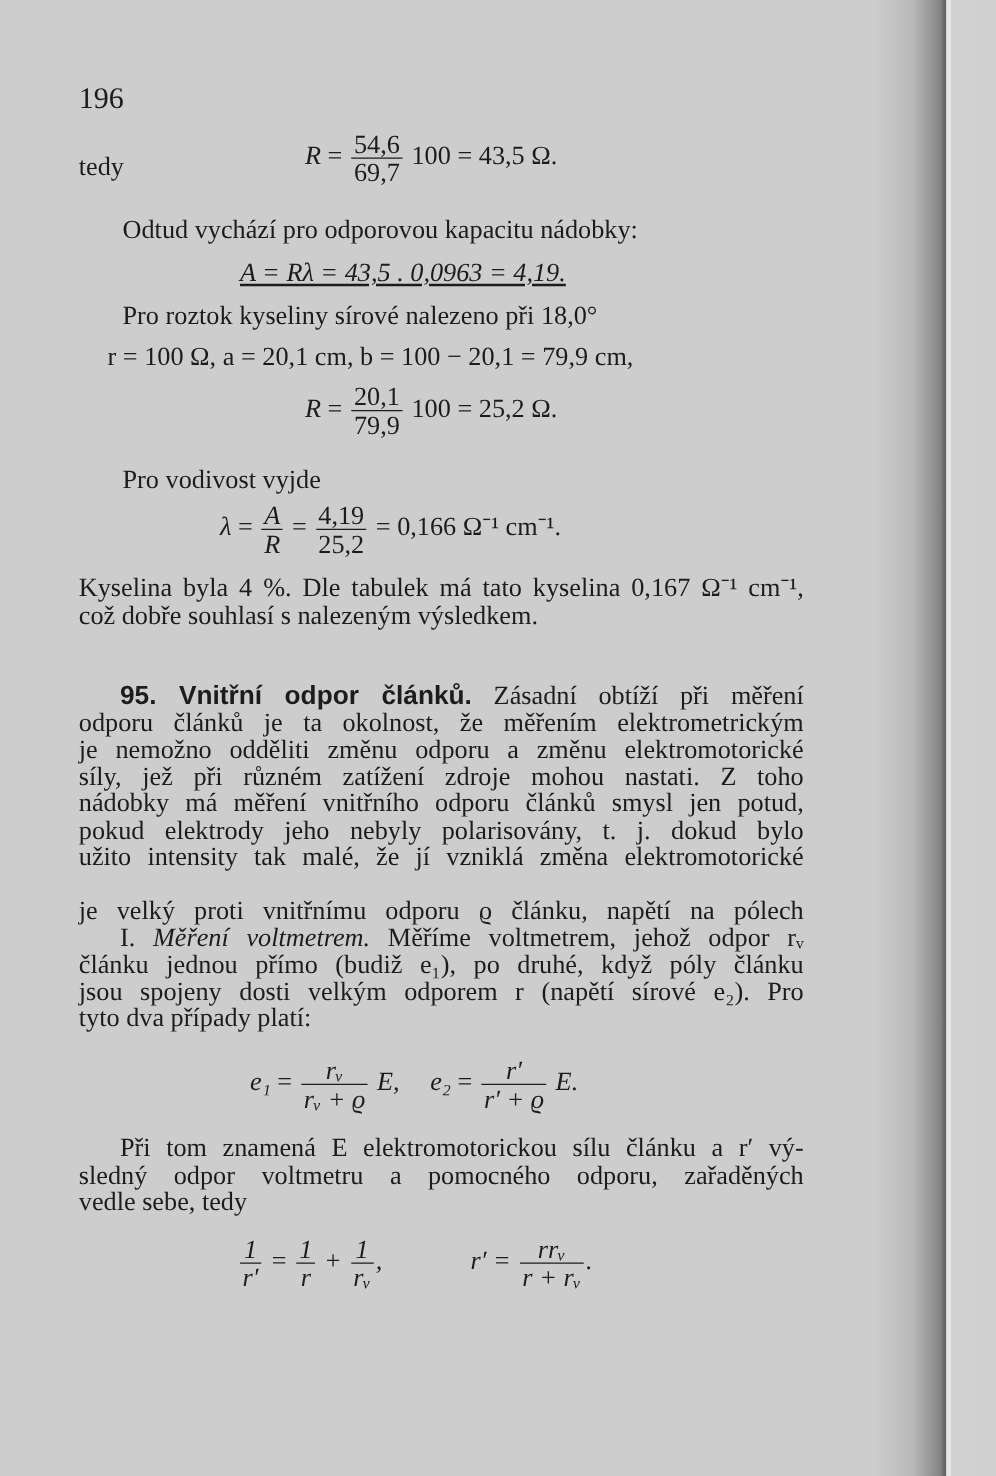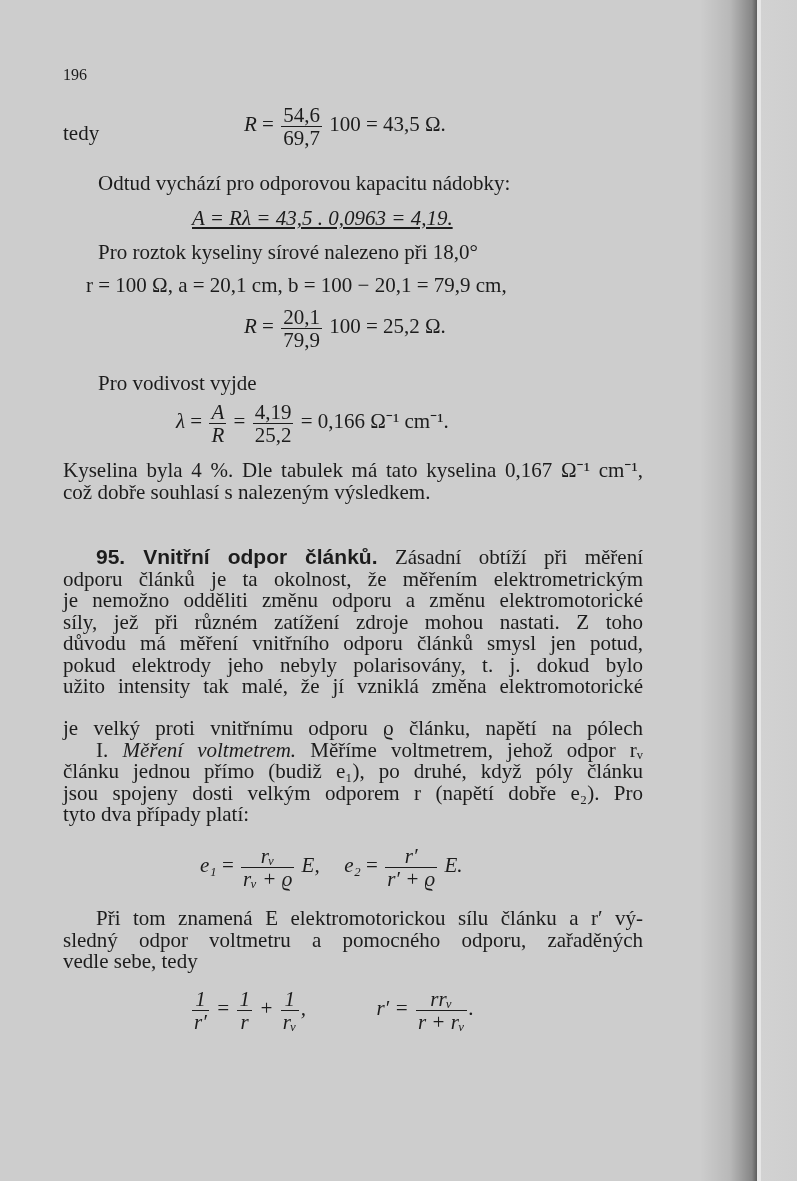--- a/index.html
+++ b/index.html
@@ -40,21 +40,21 @@
   .frac .den { display: block; padding: 0 2px; line-height: 22px; }
   .heading { font-family: "Liberation Sans", sans-serif; font-weight: bold; }
 </style>
 </head>
 <body>
 
 <div class="page"></div>
 <div class="edge"></div>
 <div class="strip"></div>
 
-<div class="abs txt" style="left:63px; top:66px; font-size:16px;">196</div>
+<div class="abs txt" style="left:63px; top:66px; font-size:24px;">196</div>
 
 <div class="abs txt" style="left:63px; top:121px;">tedy</div>
 <div class="abs math" style="left:244px; top:104px;">
   <span class="it">R</span>
   <span>=</span>
   <span class="frac">
     <span class="num">54,6</span>
     <span class="den">69,7</span>
   </span>
   <span>100 = 43,5 Ω.</span>
@@ -97,34 +97,34 @@
 </div>
 
 <div class="para" style="top:534px;margin-top:12px;">
   <span class="line indent">
     <span class="heading">95. Vnitřní odpor článků.</span>
     <span>Zásadní obtíží při měření</span>
   </span>
   <span class="line">odporu článků je ta okolnost, že měřením elektrometrickým</span>
   <span class="line">je nemožno odděliti změnu odporu a změnu elektromotorické</span>
   <span class="line">síly, jež při různém zatížení zdroje mohou nastati. Z toho</span>
-  <span class="line">důvodu má měření vnitřního odporu článků smysl jen potud,</span>
+  <span class="line">nádobky má měření vnitřního odporu článků smysl jen potud,</span>
   <span class="line">pokud elektrody jeho nebyly polarisovány, t. j. dokud bylo</span>
   <span class="line">užito intensity tak malé, že jí vzniklá změna elektromotorické</span>
 </div>
 
 <div class="para" style="top:718px;">
   <span class="line">je velký proti vnitřnímu odporu ϱ článku, napětí na pólech</span>
   <span class="line indent">
     <span>I.</span>
     <span class="it">Měření voltmetrem.</span>
     <span>Měříme voltmetrem, jehož odpor rᵥ</span>
   </span>
   <span class="line">článku jednou přímo (budiž e₁), po druhé, když póly článku</span>
-  <span class="line">jsou spojeny dosti velkým odporem r (napětí dobře e₂). Pro</span>
+  <span class="line">jsou spojeny dosti velkým odporem r (napětí sírové e₂). Pro</span>
   <span class="line last">tyto dva případy platí:</span>
 </div>
 
 <div class="abs math" style="left:200px; top:845px;">
   <span class="it">e₁</span>
   <span>=</span>
   <span class="frac it">
     <span class="num">rᵥ</span>
     <span class="den">rᵥ + ϱ</span>
   </span>

